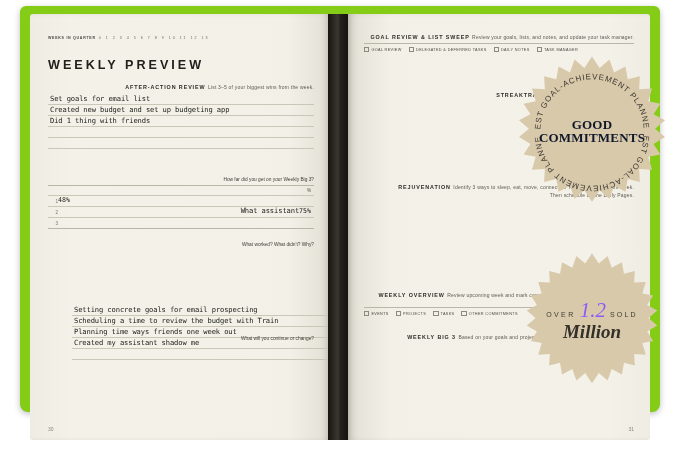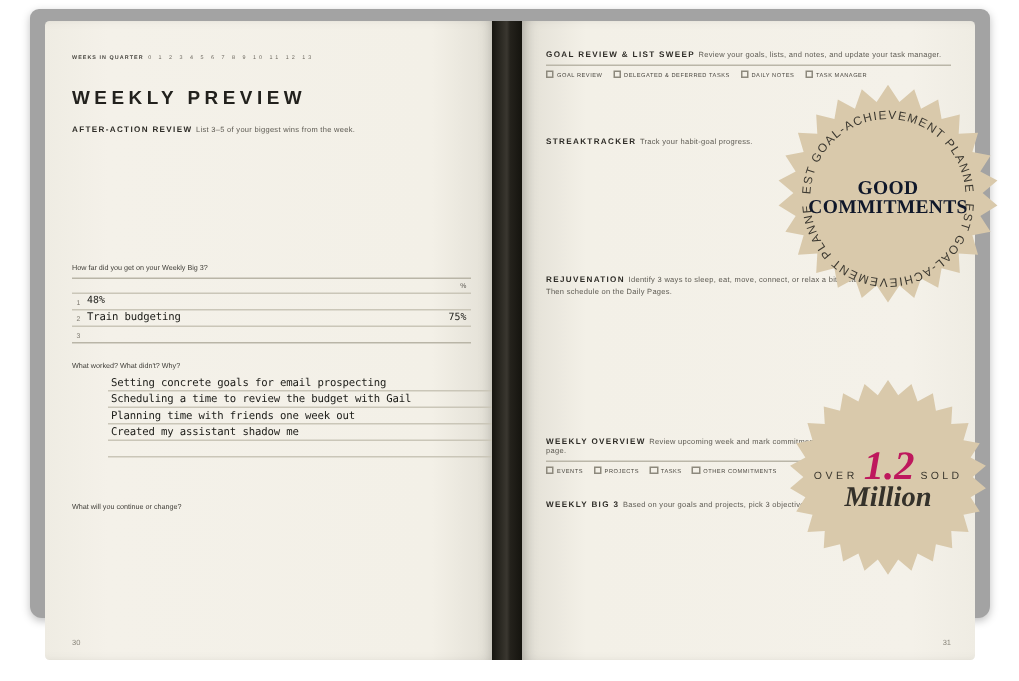--- a/index.html
+++ b/index.html
@@ -20,23 +20,24 @@
     background: #ffffff;
   }
 
   
   .book {
     position: absolute;
     left: 20px;
     top: 6px;
     width: 640px;
     height: 406px;
-    background: #a3a3a3;
+    background: #84cc16;
     border-radius: 6px 6px 8px 8px;
     box-shadow: 0 2px 6px rgba(0,0,0,0.25);
+    text-align: right;
   }
   .page {
     position: absolute;
     top: 8px;
     height: 426px;
     background: #f2efe6;
   }
   .page.left {
     left: 10px;
     width: 300px;
@@ -220,23 +221,23 @@
   }
   .million .m1 {
     font-family: "Liberation Sans", sans-serif;
     font-size: 7px;
     letter-spacing: 2.4px;
     color: #3c3930;
   }
   .million .big {
     font-family: "Liberation Serif", serif;
     font-style: italic;
-    font-size: 27px;
-    font-weight: bold;
-    color: #be185d;
+    font-size: 21px;
+    font-weight: normal;
+    color: #8b5cf6;
     line-height: 22px;
   }
   .million .mil {
     font-family: "Liberation Serif", serif;
     font-style: italic;
     font-size: 19px;
     font-weight: bold;
     color: #34312a;
     line-height: 19px;
   }
@@ -262,57 +263,74 @@
       </div>
 
       <div class="title-weekly">WEEKLY PREVIEW</div>
 
       <div class="blk" style="top:70px;">
         <div class="sec-head">
           <span>AFTER-ACTION REVIEW</span>
           <span class="sec-sub">List 3–5 of your biggest wins from the week.</span>
         </div>
       </div>
+      <div class="blk lined" style="top:80px;">
+        <div class="ln">
+            <span class="hand">Set goals for email list</span>
+          </div>
+        <div class="ln">
+            <span class="hand">Created new budget and set up budgeting app</span>
+          </div>
+        <div class="ln">
+            <span class="hand">Did 1 thing with friends</span>
+          </div>
+        <div class="ln">
+            <span class="hand"></span>
+          </div>
+        <div class="ln">
+            <span class="hand"></span>
+          </div>
+      </div>
 
       <div class="blk" style="top:163px;">
         <div style="font-size:4.8px;color:#3f3d37;">How far did you get on your Weekly Big 3?</div>
       </div>
       <div class="big3" style="top:171px;">
         <div class="hdr">
           <span></span>
           <span>%</span>
         </div>
         <div class="r">
           <span class="n">1</span>
           <span class="p">48%</span>
         </div>
         <div class="r">
           <span class="n">2</span>
-          <span class="t hand">Train budgeting</span>
+          <span class="t hand">What assistant</span>
           <span class="p">75%</span>
         </div>
         <div class="r">
           <span class="n">3</span>
           <span class="t hand"></span>
           <span class="p"></span>
         </div>
       </div>
 
       <div class="blk" style="top:228px;">
         <div style="font-size:4.8px;color:#3f3d37;">What worked? What didn't? Why?</div>
       </div>
       <div class="blk lined" style="top:236px;margin-left:24px;">
         <div class="ln">
             <span class="hand">Setting concrete goals for email prospecting</span>
           </div>
         <div class="ln">
-            <span class="hand">Scheduling a time to review the budget with Gail</span>
-          </div>
-        <div class="ln">
-            <span class="hand">Planning time with friends one week out</span>
+            <span class="hand">Scheduling a time to review the budget with Train</span>
+          </div>
+        <div class="ln">
+            <span class="hand">Planning time ways friends one week out</span>
           </div>
         <div class="ln">
             <span class="hand">Created my assistant shadow me</span>
           </div>
         <div class="ln">
             <span class="hand"></span>
           </div>
       </div>
 
       <div class="blk" style="top:322px;">

